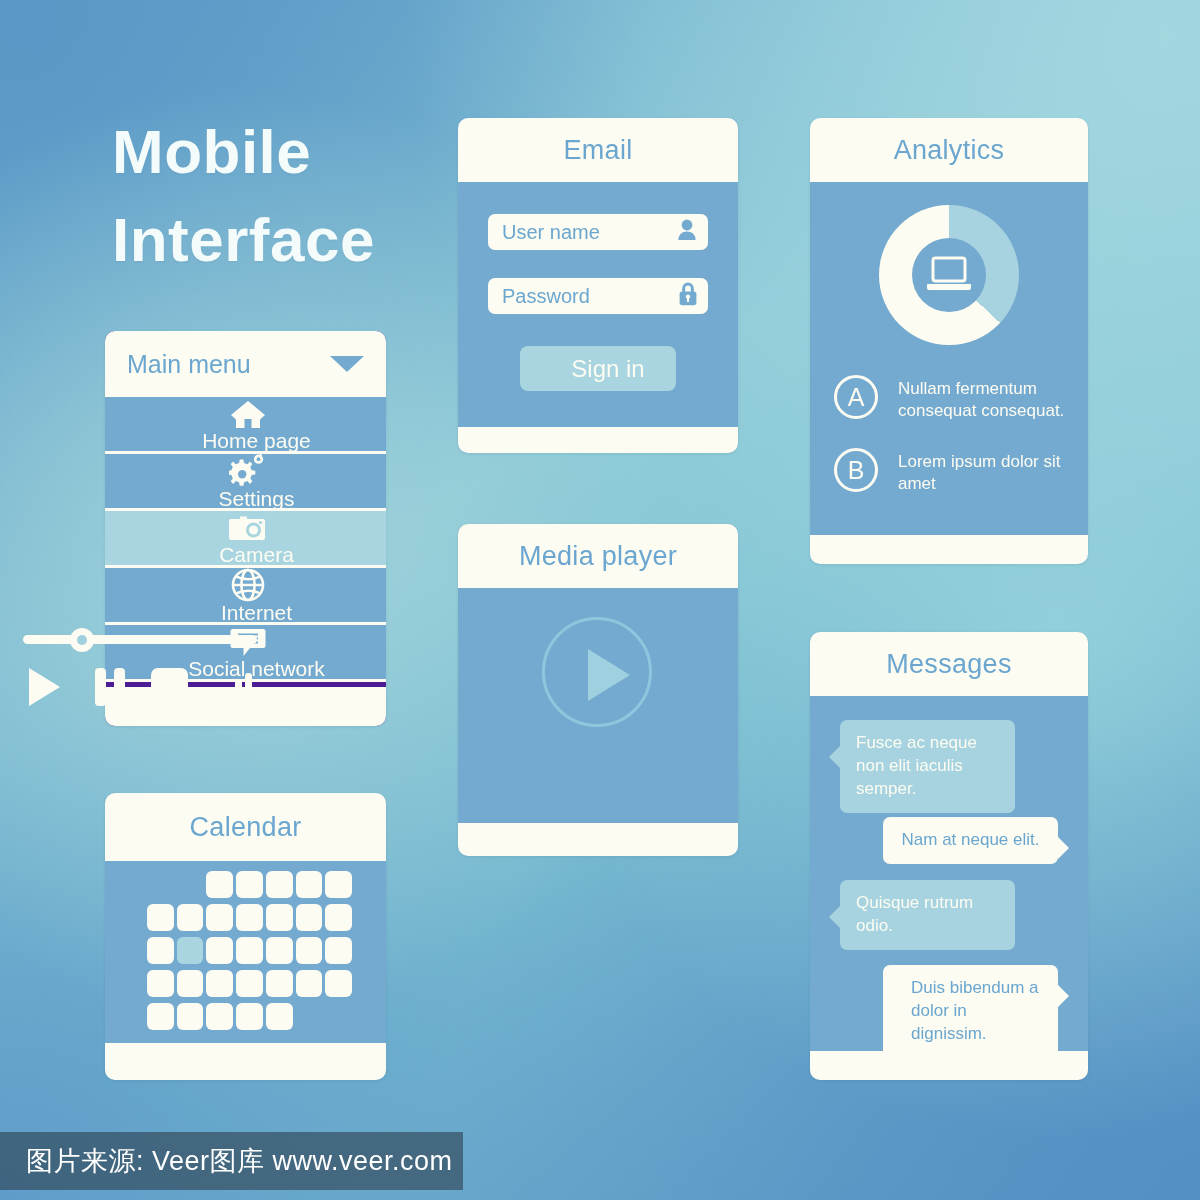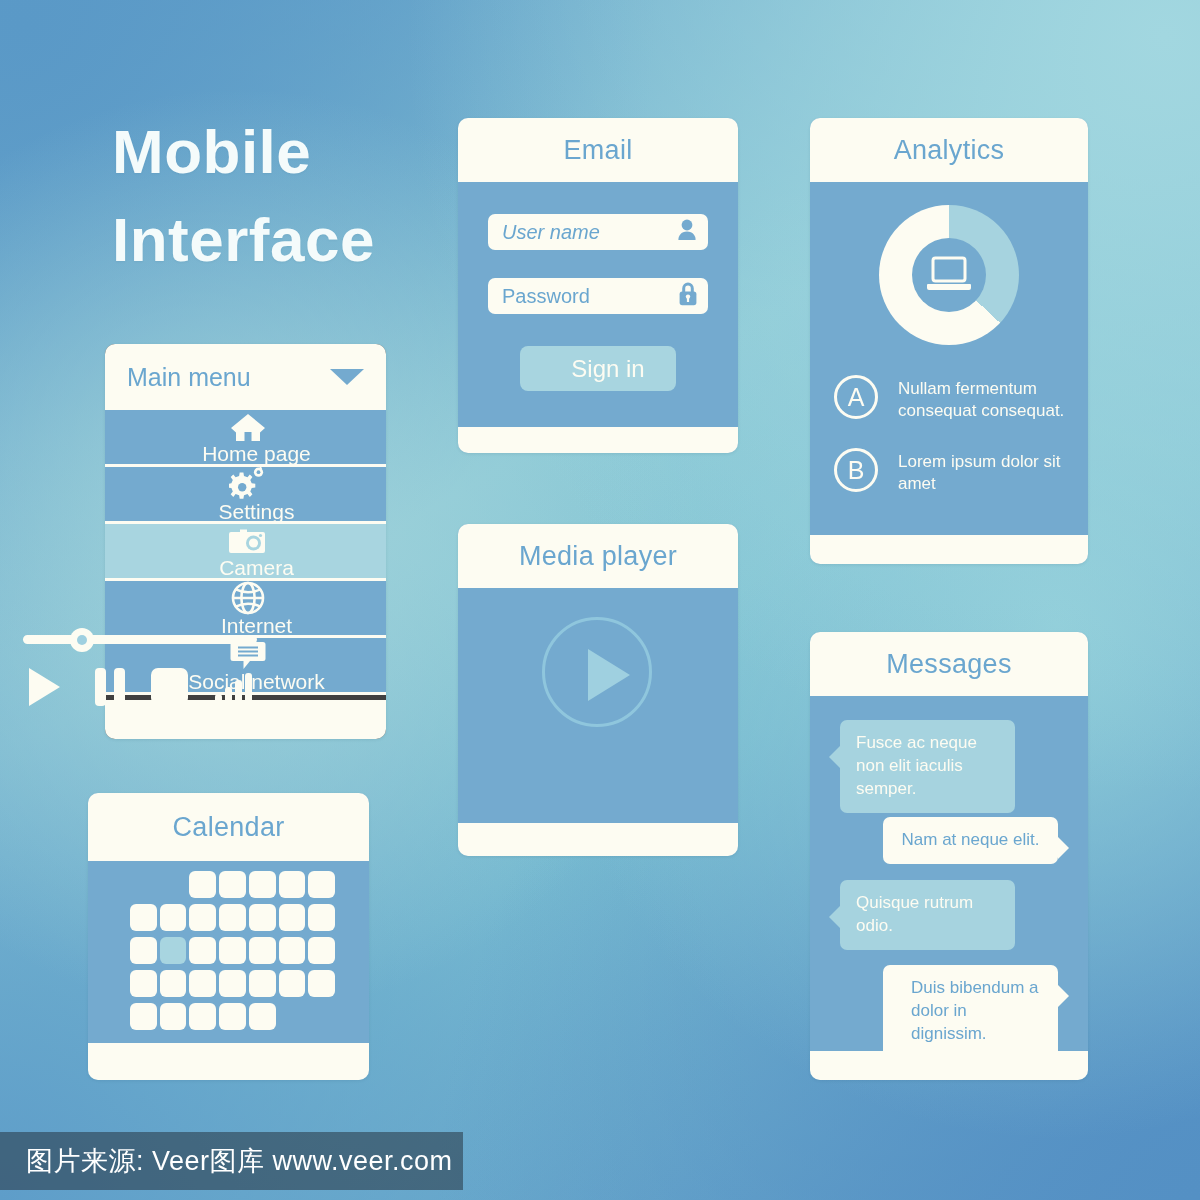--- a/index.html
+++ b/index.html
@@ -66,21 +66,21 @@
     color: #f4fbfb;
     font-size: 62px;
     line-height: 1.42;
     font-weight: 400;
     letter-spacing: .5px;
     text-shadow: 0 1px 2px rgba(60,110,140,.10);
   }
   #title .l { display: block; font-weight: bold; }
 
   
-  #menu { left: 105px; top: 344px; width: 281px; height: 395px; background: #404040; }
+  #menu { left: 105px; top: 331px; width: 281px; height: 395px; background: #4c1d95; }
   #menu-head {
     height: 66px;
     display: flex; align-items: center;
     padding: 0 18px 0 22px;
     background: #fdfcf2;
   }
   #menu-head .label { color: #6aa6cf; font-size: 25px; flex: 1; }
   .caret {
     width: 0; height: 0;
     border-left: 17px solid transparent;
@@ -102,21 +102,21 @@
   .menu-item.sel { background: #a8d5e0; }
   .menu-item .mi-icon {
     width: 42px; height: 36px;
     margin-right: 18px;
     display: flex; align-items: center; justify-content: center;
   }
   .menu-item .mi-label { line-height: 1; }
   #menu-foot { height: 39px; }
 
   
-  #cal { left: 88px; top: 793px; width: 281px; height: 287px; }
+  #cal { left: 105px; top: 793px; width: 281px; height: 287px; }
   #cal .panel-head { height: 68px; }
   #cal-grid {
     position: absolute;
     left: 42px; top: 78px;
     width: 205px;
     display: grid;
     grid-template-columns: repeat(7, 1fr);
     grid-auto-rows: 27px;
     gap: 6px 3px;
   }
@@ -130,21 +130,21 @@
   #email .panel-head { height: 64px; }
   .field {
     position: absolute;
     left: 30px; width: 220px; height: 36px;
     background: #fdfcf2;
     border-radius: 7px;
     display: flex; align-items: center;
     padding: 0 8px 0 14px;
   }
   .field .f-text { color: #6aa6cf; font-size: 20px; flex: 1; line-height: 1; }
-  #field-user { top: 96px; font-style: italic; }
+  #field-user { top: 96px; }
   #field-pass { top: 160px; }
   #signin {
     position: absolute;
     left: 62px; top: 228px;
     width: 156px; height: 45px;
     background: #a8d5e0;
     border-radius: 8px;
     color: #fdfcf2;
     font-size: 24px;
     display: flex; align-items: center; justify-content: center;

